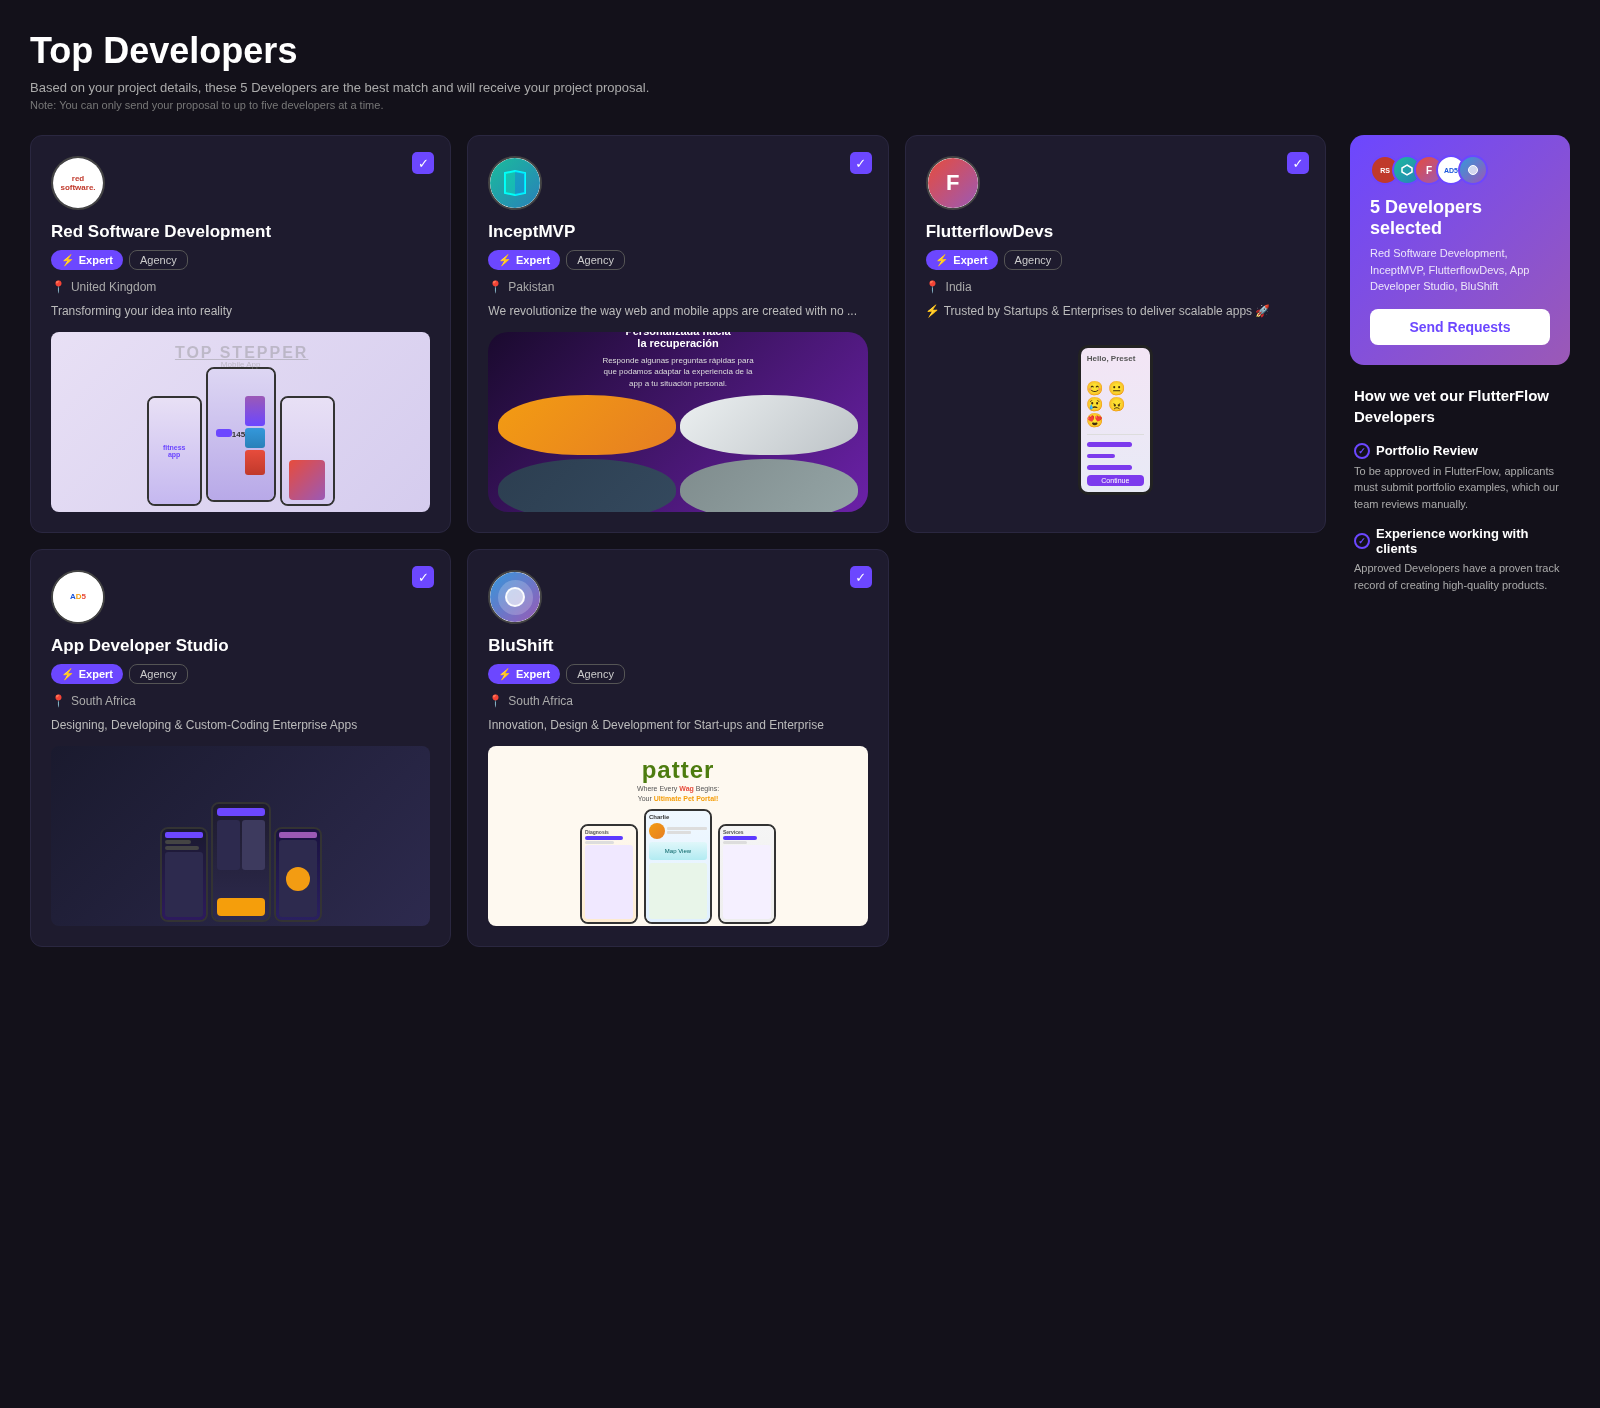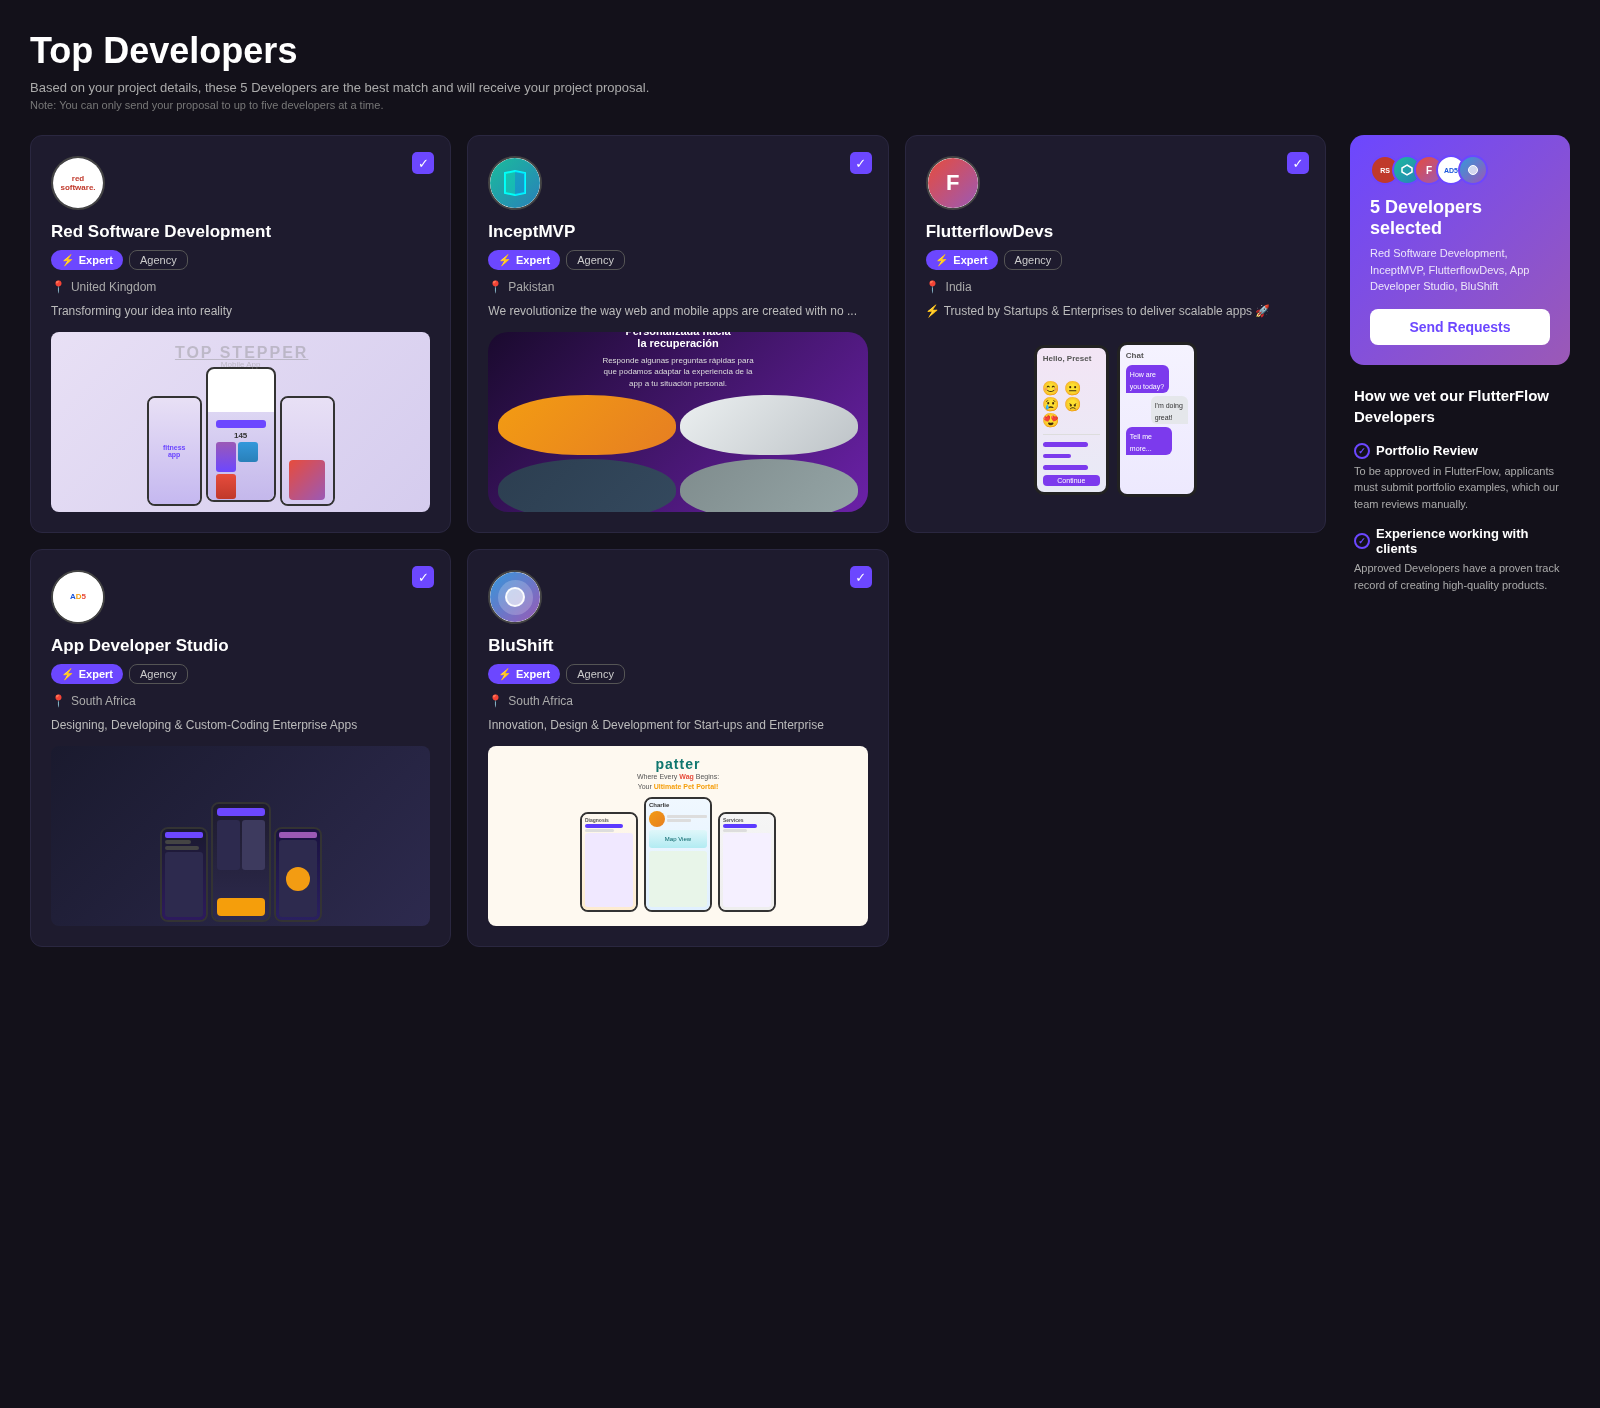--- a/index.html
+++ b/index.html
@@ -382,21 +382,21 @@
         </div>
         <div class="dev-desc">Transforming your idea into reality</div>
         <div class="img-placeholder img-topstepper">
           <div style="width:100%;height:100%;display:flex;align-items:flex-end;justify-content:center;padding-bottom:6px;gap:4px;">
             <div style="background:#fff;border-radius:8px;border:2px solid #333;width:55px;height:110px;overflow:hidden;">
               <div style="height:100%;background:linear-gradient(180deg,#e8e0f5,#c5b8f0);display:flex;align-items:center;justify-content:center;">
                 <div style="font-size:7px;color:#6c47ff;font-weight:700;text-align:center;">fitness<br>app</div>
               </div>
             </div>
             <div style="background:#fff;border-radius:8px;border:2px solid #333;width:70px;height:135px;overflow:hidden;margin-bottom:4px;">
-              <div style="height:100%;background:linear-gradient(180deg,#ddd6f3,#b8a9e8);display:flex;flex-direction:column;align-items:center;justify-content:flex-start;padding:8px;margin-top:43px;">
+              <div style="height:100%;background:linear-gradient(180deg,#ddd6f3,#b8a9e8);display:flex;flex-direction:row;align-items:center;justify-content:flex-start;padding:8px;">
                 <div style="width:100%;height:8px;background:#6c47ff;border-radius:3px;margin-bottom:3px;"></div>
                 <div style="font-size:8px;color:#333;font-weight:700;">145</div>
                 <div style="display:flex;gap:2px;flex-wrap:wrap;margin-top:2px;">
                   <div style="width:20px;height:30px;background:linear-gradient(180deg,#9b59b6,#6c47ff);border-radius:3px;"></div>
                   <div style="width:20px;height:20px;background:linear-gradient(180deg,#3498db,#2980b9);border-radius:3px;"></div>
                   <div style="width:20px;height:25px;background:linear-gradient(180deg,#e74c3c,#c0392b);border-radius:3px;"></div>
                 </div>
               </div>
             </div>
             <div style="background:#fff;border-radius:8px;border:2px solid #333;width:55px;height:110px;overflow:hidden;">
@@ -467,30 +467,20 @@
               <div class="emoji-row">😊 😐 😢 😠 😍</div>
               <div style="height:1px;background:#ddd;margin:3px 0;"></div>
               <div class="chat-bubble"></div>
               <div class="chat-bubble chat-bubble-sm"></div>
               <div class="chat-bubble"></div>
               <div style="margin-top:auto;background:#7c3aed;border-radius:4px;height:18px;display:flex;align-items:center;justify-content:center;">
                 <span style="font-size:7px;color:#fff;">Continue</span>
               </div>
             </div>
           </div>
-          <div class="flutter-phone" style="width:80px;height:155px;">
-            <div class="flutter-screen" style="background:linear-gradient(180deg,#f5f3ff,#ede9fe);">
-              <div style="font-size:8px;color:#555;font-weight:600;margin-bottom:2px;">Chat</div>
-              <div style="display:flex;flex-direction:column;gap:3px;flex:1;">
-                <div style="background:#7c3aed;border-radius:6px 6px 6px 0;padding:2px 4px;width:70%;"><span style="font-size:7px;color:#fff;">How are you today?</span></div>
-                <div style="background:#e5e7eb;border-radius:6px 6px 0 6px;padding:2px 4px;width:60%;margin-left:auto;"><span style="font-size:7px;color:#333;">I'm doing great!</span></div>
-                <div style="background:#7c3aed;border-radius:6px 6px 6px 0;padding:2px 4px;width:75%;"><span style="font-size:7px;color:#fff;">Tell me more...</span></div>
-              </div>
-            </div>
-          </div>
         </div>
       </div>
     </div>
 
     <div class="cards-grid-bottom">
 
       <div class="dev-card">
         <div class="card-checkbox">✓</div>
         <div class="dev-avatar">
           <div class="ads-logo">
@@ -553,21 +543,21 @@
           <span class="badge-expert">⚡ <span>Expert</span></span>
           <span class="badge-agency">Agency</span>
         </div>
         <div class="location">
           <span>📍</span>
           <span>South Africa</span>
         </div>
         <div class="dev-desc">Innovation, Design &amp; Development for Start-ups and Enterprise</div>
         <div class="img-placeholder patter-img" style="background:#fef9f0;padding:10px;flex-direction:column;justify-content:flex-start;">
           <div class="patter-header">
-            <div style="font-size:14px;font-weight:900;color:#0f766e;letter-spacing:1px;">patter</div>
+            <div style="font-size:24px;font-weight:900;color:#4d7c0f;letter-spacing:1px;">patter</div>
             <div style="font-size:7px;color:#555;text-align:center;line-height:1.4;">Where Every <span style="color:#e74c3c;font-weight:600;">Wag</span> Begins:<br>Your <span style="color:#f59e0b;font-weight:600;">Ultimate Pet Portal!</span></div>
           </div>
           <div style="display:flex;gap:6px;justify-content:center;align-items:flex-end;margin-top:6px;height:110px;">
             <div style="background:#fff;border-radius:8px;border:2px solid #333;width:58px;height:100px;overflow:hidden;">
               <div style="height:100%;background:linear-gradient(180deg,#fef9f0,#fdebd0);display:flex;flex-direction:column;padding:3px;gap:1px;">
                 <div style="font-size:5px;color:#555;font-weight:600;">Diagnosis</div>
                 <div style="height:4px;background:#5c3aff;border-radius:2px;width:80%;"></div>
                 <div style="height:3px;background:#ddd;border-radius:2px;width:60%;"></div>
                 <div style="flex:1;background:#f0e8ff;border-radius:3px;"></div>
               </div>

